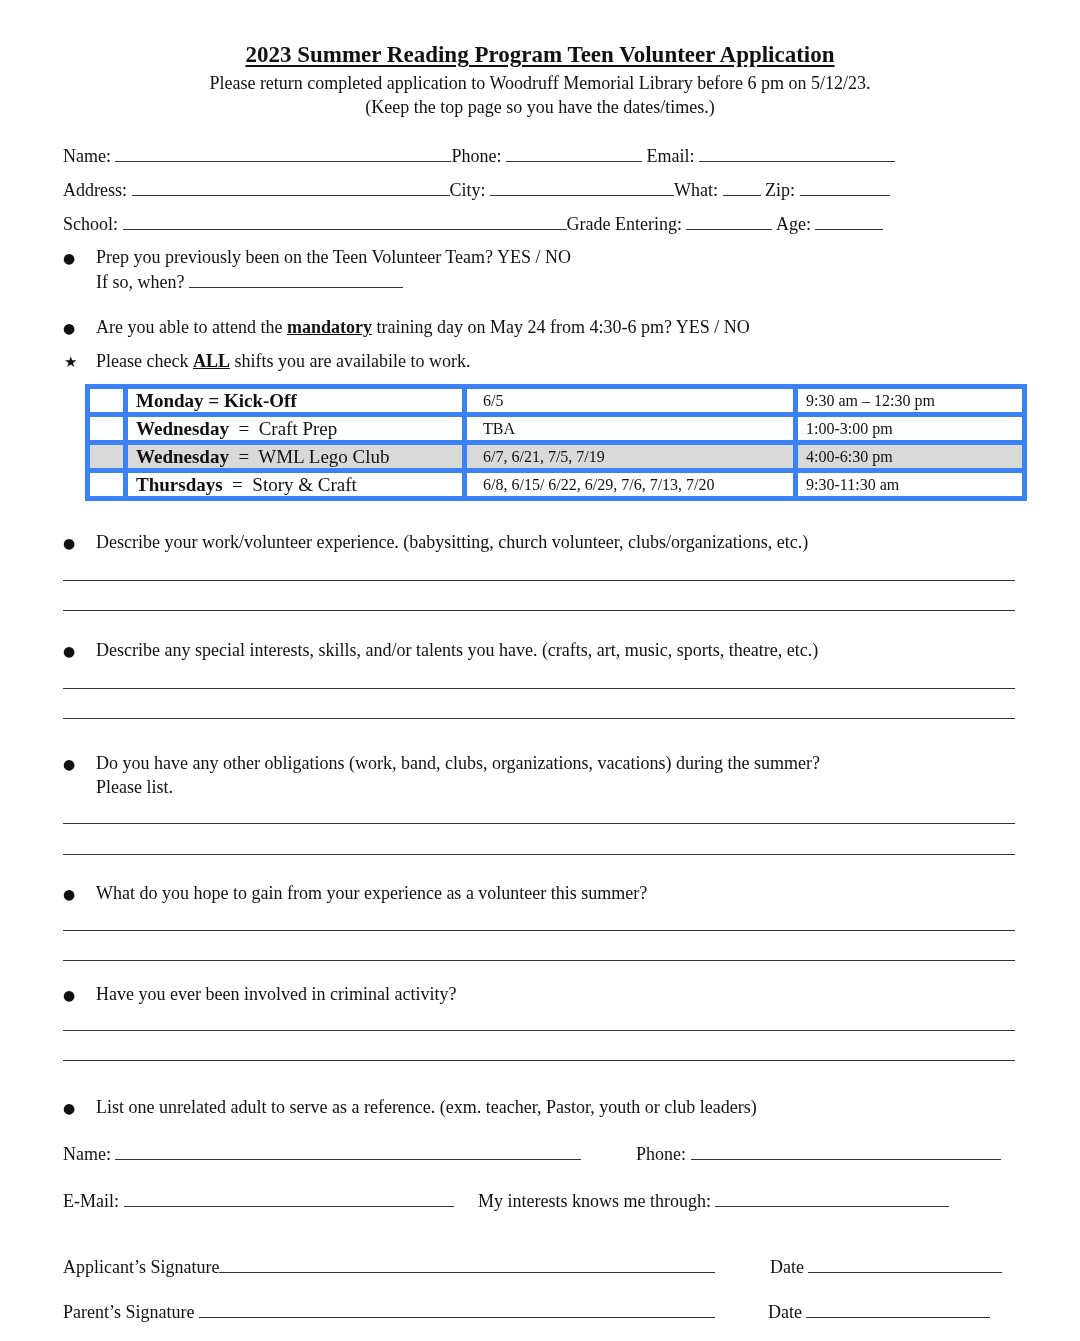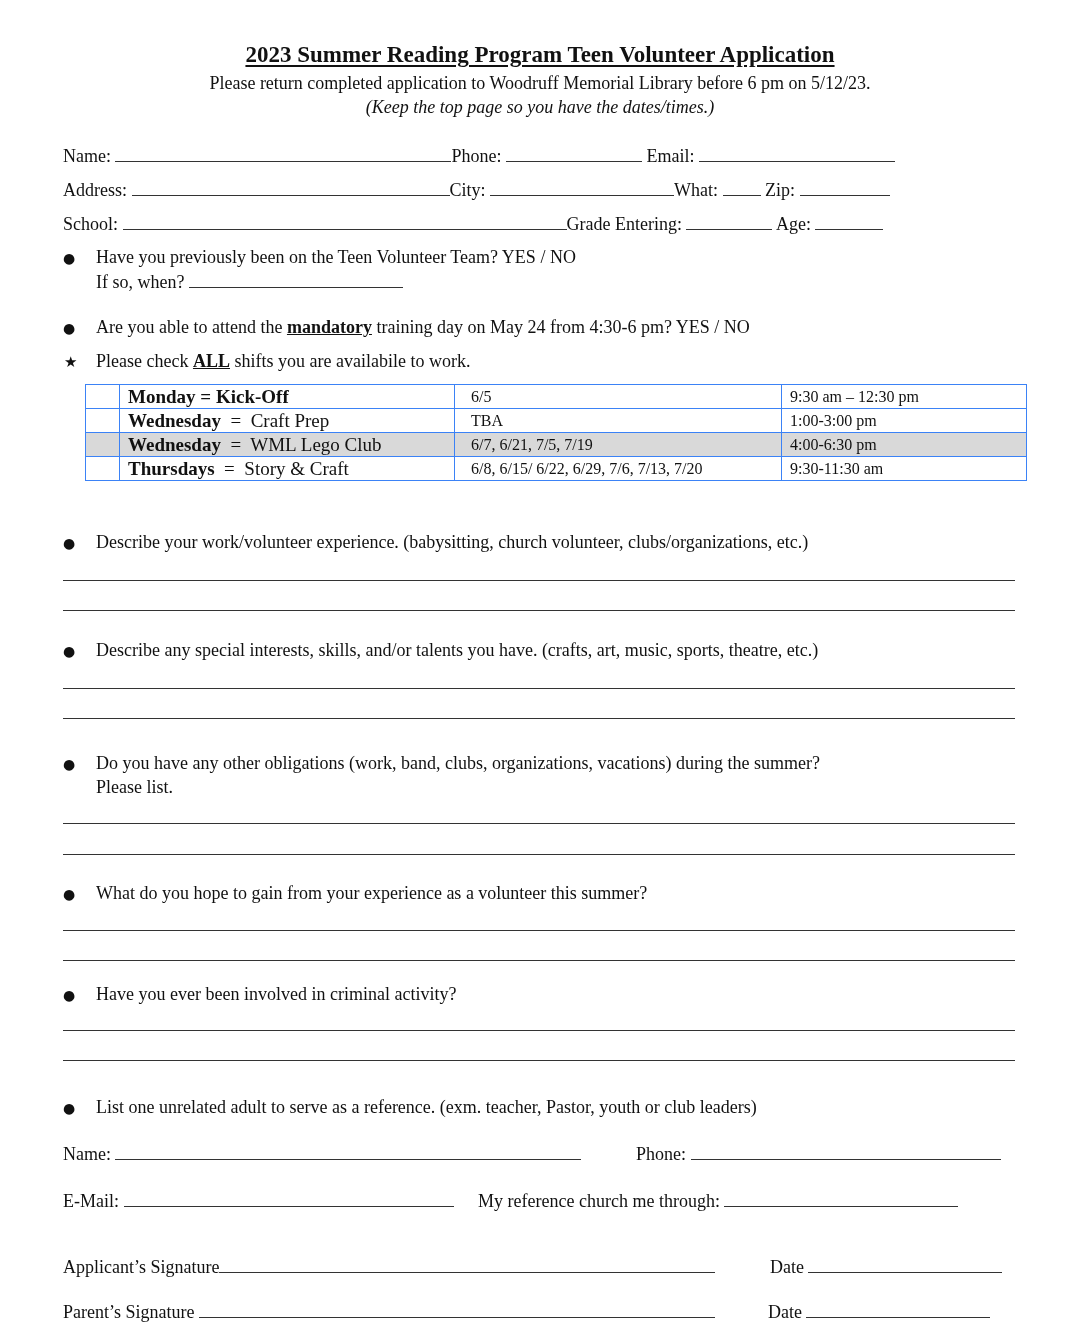--- a/index.html
+++ b/index.html
@@ -3,30 +3,30 @@
 <meta charset="utf-8">
 <style>
   html, body { margin: 0; padding: 0; background: #ffffff; }
   body { width: 1080px; height: 1341px; position: relative; overflow: hidden;
          font-family: "DejaVu Serif", "Liberation Serif", serif; color: #111; }
   .abs { position: absolute; white-space: nowrap; }
   .title { left: 0; width: 1080px; top: 42px; text-align: center; font-size: 23px;
            font-weight: bold; font-family: "Liberation Serif", serif; }
   .title span { text-decoration: underline; text-decoration-thickness: 2px; text-underline-offset: 3px; }
   .sub { left: 0; width: 1080px; text-align: center; font-size: 18px; font-family: "Liberation Serif", serif; }
-  .ital { font-style: italic; }
+  .ital { }
   .txt { font-size: 18px; font-family: "Liberation Serif", serif; }
   .blank { display: inline-block; border-bottom: 1px solid #333; height: 16px; vertical-align: baseline; }
   .bullet { position: absolute; left: 63px; font-size: 14px; }
   .star { position: absolute; left: 64px; font-size: 15px; }
   .line { position: absolute; left: 63px; width: 952px; border-bottom: 1px solid #333; height: 0; }
   b.u { text-decoration: underline; }
   table.shifts { position: absolute; left: 85px; top: 384px; border-collapse: collapse;
                  width: 942px; font-family: "Liberation Serif", serif; }
-  table.shifts td { border: 1px solid #3b82f6; height: 23px; padding: 0 8px; font-size: 16px; line-height: 23px; }
+  table.shifts td { border: 5px solid #3b82f6; height: 23px; padding: 0 8px; font-size: 16px; line-height: 23px; }
   table.shifts td.chk { width: 33px; padding: 0; }
   table.shifts td.ev { width: 318px; font-size: 19px; }
   table.shifts td.dt { width: 302px; padding-left: 16px; }
   table.shifts td.tm { }
   table.shifts tr.shade td { background: #d9d9d9; }
 </style>
 </head>
 <body>
 
 <div class="abs title"><span>2023 Summer Reading Program Teen Volunteer Application</span></div>
@@ -50,21 +50,21 @@
 </div>
 <div class="abs txt" style="left:63px; top:213px;">
   <span>School:</span>
   <span class="blank" style="width:444px;"></span><span>Grade Entering:</span>
   <span class="blank" style="width:86px;"></span>
   <span>Age:</span>
   <span class="blank" style="width:68px;"></span>
 </div>
 
 <div class="bullet" style="top:250px;">●</div>
-<div class="abs txt" style="left:96px; top:247px;">Have you previously been on the Teen Volunteer Team?  YES / NO</div>
+<div class="abs txt" style="left:96px; top:247px;">Prep you previously been on the Teen Volunteer Team?  YES / NO</div>
 <div class="abs txt" style="left:96px; top:271px;">
   <span>If so, when?</span>
   <span class="blank" style="width:214px;"></span>
 </div>
 
 <div class="bullet" style="top:320px;">●</div>
 <div class="abs txt" style="left:96px; top:317px;">
   <span>Are you able to attend the </span><b class="u">mandatory</b><span> training day on May 24 from 4:30-6 pm?  YES / NO</span>
 </div>
 
@@ -137,21 +137,21 @@
 </div>
 <div class="abs txt" style="left:636px; top:1143px;">
   <span>Phone:</span>
   <span class="blank" style="width:310px;"></span>
 </div>
 <div class="abs txt" style="left:63px; top:1190px;">
   <span>E-Mail:</span>
   <span class="blank" style="width:330px;"></span>
 </div>
 <div class="abs txt" style="left:478px; top:1190px;">
-  <span>My reference church me through:</span>
+  <span>My interests knows me through:</span>
   <span class="blank" style="width:234px;"></span>
 </div>
 
 <div class="abs txt" style="left:63px; top:1256px;">
   <span>Applicant’s Signature</span><span class="blank" style="width:496px;"></span>
 </div>
 <div class="abs txt" style="left:770px; top:1256px;">
   <span>Date</span>
   <span class="blank" style="width:194px;"></span>
 </div>

